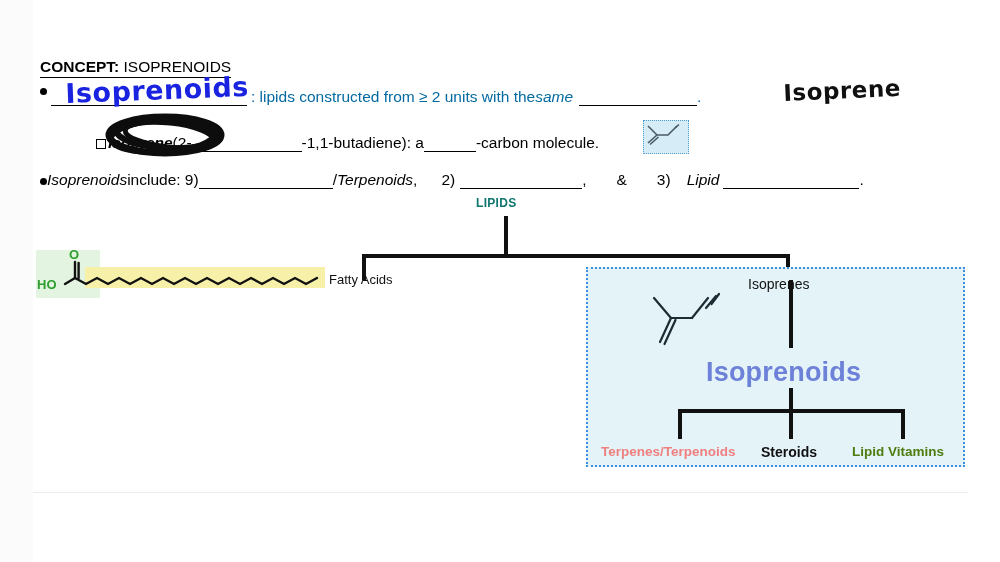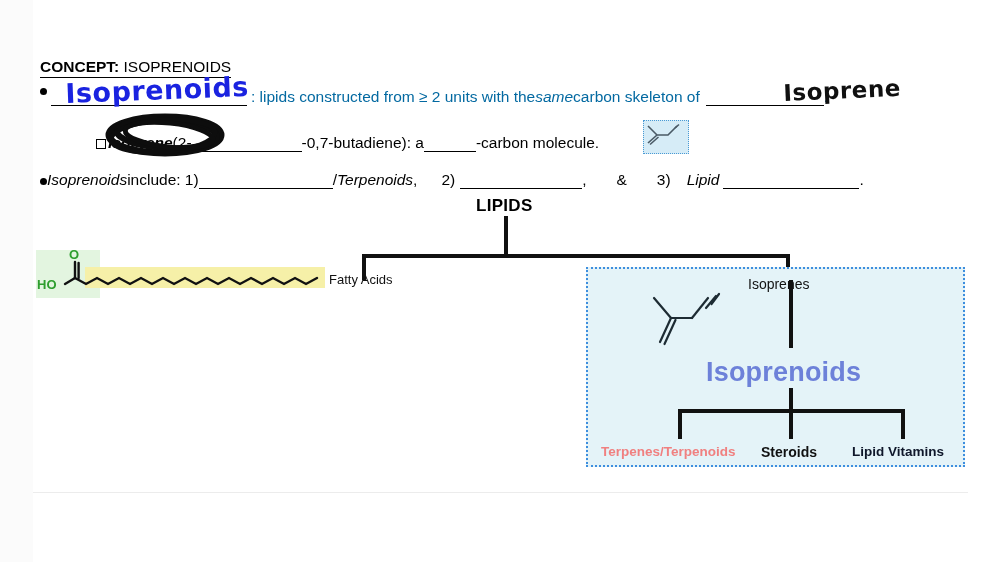--- a/index.html
+++ b/index.html
@@ -77,21 +77,21 @@
   }
 
   
   #bullet2{
     left:40px;top:165px;width:930px;height:24px;
     display:flex;align-items:flex-end;font-size:15.5px;color:#000;
   }
 
   
   #lipids-title{
-    left:476px;top:196px;font-size:17px;font-weight:bold;color:#000000;
+    left:476px;top:196px;font-size:12px;font-weight:bold;color:#0f766e;
     letter-spacing:0.3px;
   }
   .tl{background:#111;position:absolute;}
 
   
   #fatty-label{
     left:329px;top:272px;font-size:13px;color:#111;
   }
 
   
@@ -139,35 +139,34 @@
 
   <div class="abs" id="concept-heading">
     <span class="b">CONCEPT:</span><span> ISOPRENOIDS</span>
   </div>
 
   <div class="abs" id="bullet1">
     <span class="dot"></span>
     <span class="blank" style="width:196px;margin-left:4px;"></span>
     <span class="txt" style="margin-left:4px;">: lipids constructed from ≥ 2 units with the </span>
     <span class="txt ital">same</span>
-    <span class="txt"> carbon skeleton of</span>
     <span class="blank" style="width:118px;margin-left:6px;"></span>
     <span class="txt">.</span>
   </div>
 
   <div class="hand" id="hw-isoprenoids" style="color: rgb(26, 35, 224);">Isoprenoids</div>
 
   <div class="hand" id="hw-isoprene" style="color: rgb(16, 16, 16);">Isoprene</div>
 
   <div class="abs" id="subbullet">
     <span class="sq"></span>
     <span class="txt ital" style="font-weight:bold;">Isoprene</span>
     <span class="txt"> (2-</span>
     <span class="blank" style="width:110px;"></span>
-    <span class="txt">-0,7-butadiene): a </span>
+    <span class="txt">-1,1-butadiene): a </span>
     <span class="blank" style="width:52px;"></span>
     <span class="txt">-carbon molecule.</span>
   </div>
 
   <svg class="abs" id="scribble" width="128" height="44" viewBox="0 0 128 44">
     <g fill="none" stroke="#0d0d0d" stroke-linecap="round">
       <ellipse cx="62" cy="22" rx="56" ry="18" stroke-width="7"></ellipse>
       <ellipse cx="64" cy="21" rx="50" ry="14" stroke-width="6" transform="rotate(3 64 21)"></ellipse>
       <ellipse cx="60" cy="23" rx="52" ry="16" stroke-width="5" transform="rotate(-4 60 23)"></ellipse>
       <ellipse cx="66" cy="22" rx="44" ry="12" stroke-width="5" transform="rotate(6 66 22)"></ellipse>
@@ -181,21 +180,21 @@
         <path d="M4 22 L13 14"></path>
         <path d="M6 23.5 L14.5 16"></path>
         <path d="M31 7 L35 3.5"></path>
       </g>
     </svg>
   </div>
 
   <div class="abs" id="bullet2">
     <span class="dot"></span>
     <span class="txt ital">Isoprenoids</span>
-    <span class="txt"> include: 1) </span>
+    <span class="txt"> include: 9) </span>
     <span class="blank" style="width:134px;"></span>
     <span class="txt">/</span>
     <span class="txt ital">Terpenoids</span>
     <span class="txt">,</span>
     <span class="txt" style="margin-left:24px;">2)</span>
     <span class="blank" style="width:122px;margin-left:5px;"></span>
     <span class="txt">,</span>
     <span class="txt" style="margin-left:30px;">&amp;</span>
     <span class="txt" style="margin-left:30px;">3)</span>
     <span class="txt ital" style="margin-left:16px;">Lipid</span>
@@ -245,16 +244,16 @@
 
   <div class="abs tl" style="left:789px;top:280px;width:3.5px;height:68px;"></div>
   <div class="abs tl" style="left:789px;top:388px;width:3.5px;height:24px;"></div>
   <div class="abs tl" style="left:678px;top:409px;width:226px;height:3.5px;"></div>
   <div class="abs tl" style="left:678px;top:409px;width:3.5px;height:30px;"></div>
   <div class="abs tl" style="left:789px;top:409px;width:3.5px;height:30px;"></div>
   <div class="abs tl" style="left:901px;top:409px;width:3.5px;height:30px;"></div>
 
   <div class="abs" id="lbl-terpenes" style="color: rgb(240, 128, 128);">Terpenes/Terpenoids</div>
   <div class="abs" id="lbl-steroids" style="color: rgb(17, 17, 17);">Steroids</div>
-  <div class="abs" id="lbl-vitamins" style="color: #0f172a;">Lipid Vitamins</div>
+  <div class="abs" id="lbl-vitamins" style="color: #4d7c0f;">Lipid Vitamins</div>
 
   <div class="abs" id="sep"></div>
 </div>
 
 </body></html>

